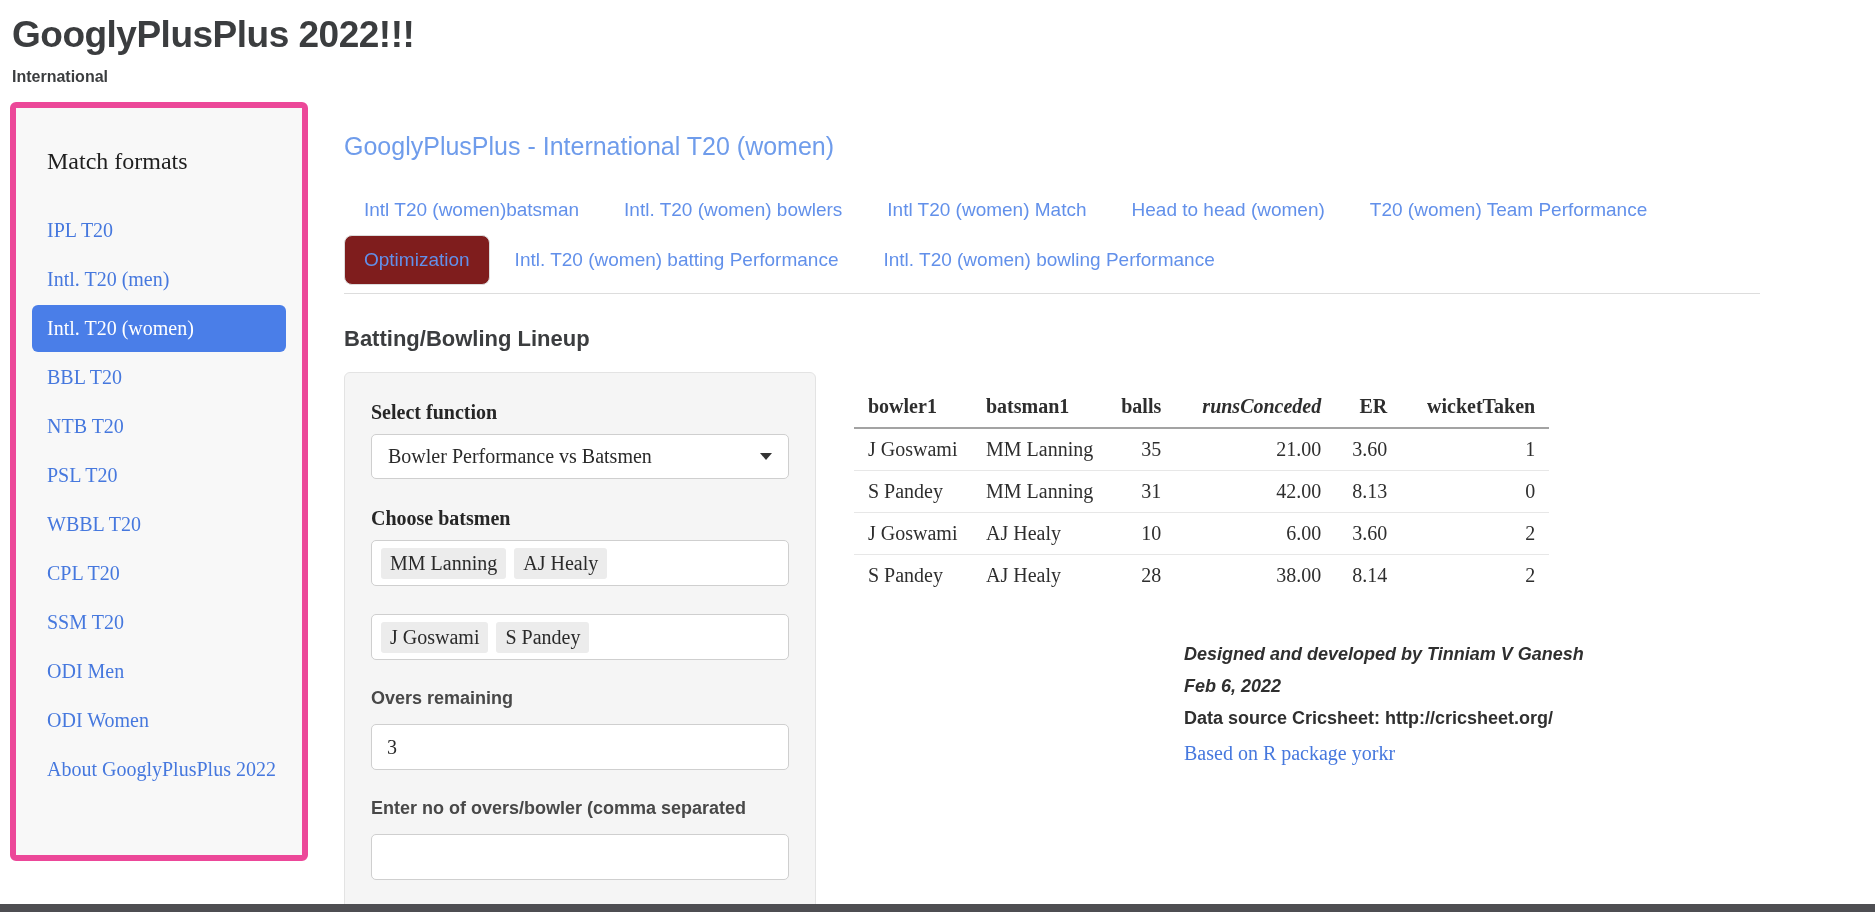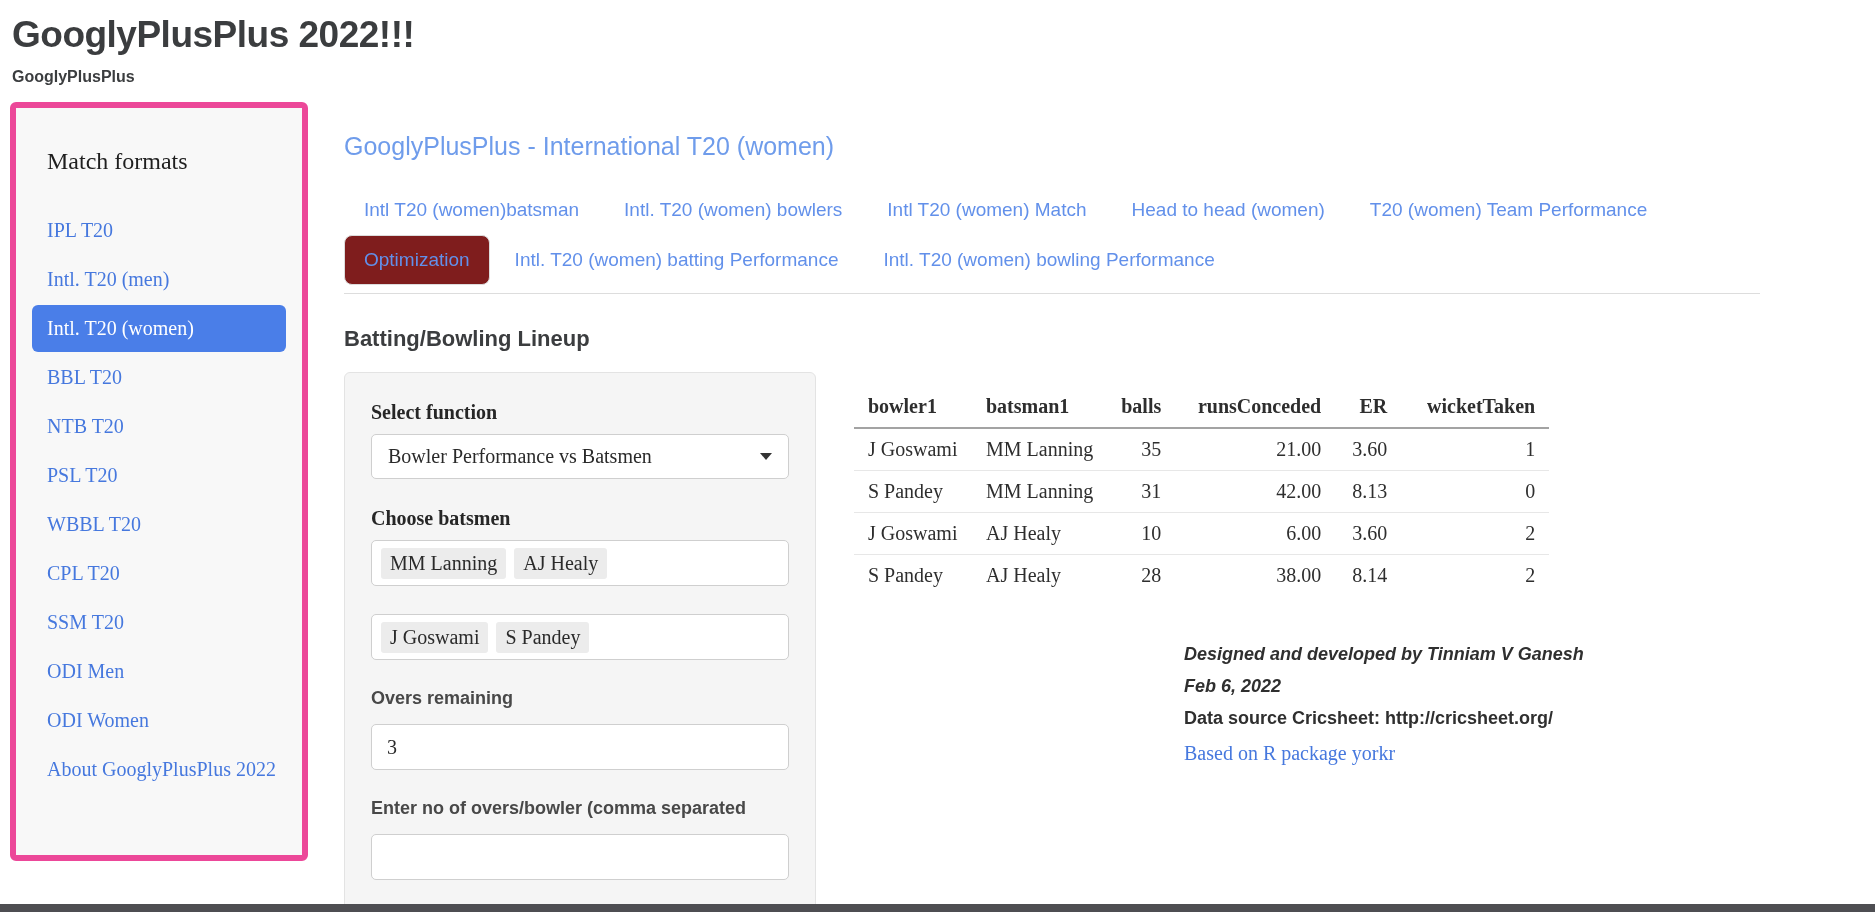--- a/index.html
+++ b/index.html
@@ -91,41 +91,41 @@
     border-collapse:collapse; font-family:"Liberation Serif", serif;
     font-size:20px; color:#2e2e2e; margin-top:14px;
   }
   .results-table th, .results-table td { padding:9px 14px; }
   .results-table thead th { font-weight:700; border-bottom:2px solid #a3a3a3; text-align:left; }
   .results-table tbody tr + tr td { border-top:1px solid #e7e7e7; }
   .results-table th.num, .results-table td.num { text-align:right; }
   .col-bowler { min-width:118px; }
   .col-batsman { min-width:128px; }
   .col-balls { min-width:68px; }
-  .col-runs { min-width:160px; }
+  .col-runs { min-width:160px;font-style:italic; }
   .col-er { min-width:66px; }
   .col-wkt { min-width:148px; }
 
   .footer-block { margin-top:48px; margin-left:330px; }
   .footer-italic { font-size:18px; font-weight:700; font-style:italic; color:#2f2f2f; margin-bottom:11px; }
   .footer-bold { font-size:18px; font-weight:700; color:#2f2f2f; margin-bottom:13px; }
   .footer-link { font-family:"Liberation Serif", serif; font-size:20px; color:#4678de; cursor:pointer; }
 
   
   .bottom-scrollbar {
     position:fixed; left:0; bottom:0; width:100%; height:8px;
     background:#4e4e52; cursor:pointer;
   }
 </style>
 </head>
 <body>
 
 <header>
   <h1 class="app-title">GooglyPlusPlus 2022!!!</h1>
-  <div class="app-subtitle">GooglyPlusPlus</div>
+  <div class="app-subtitle">International</div>
 </header>
 
 <div class="layout">
 
   <aside class="sidebar">
     <h2 class="sidebar-heading">Match formats</h2>
     <nav>
       <div class="side-item">IPL T20</div>
       <div class="side-item">Intl. T20 (men)</div>
       <div class="side-item selected">Intl. T20 (women)</div>

